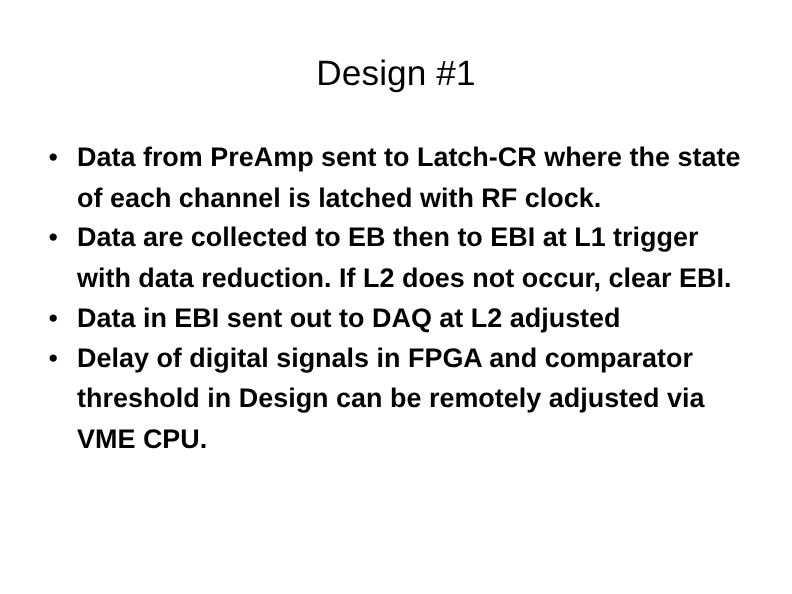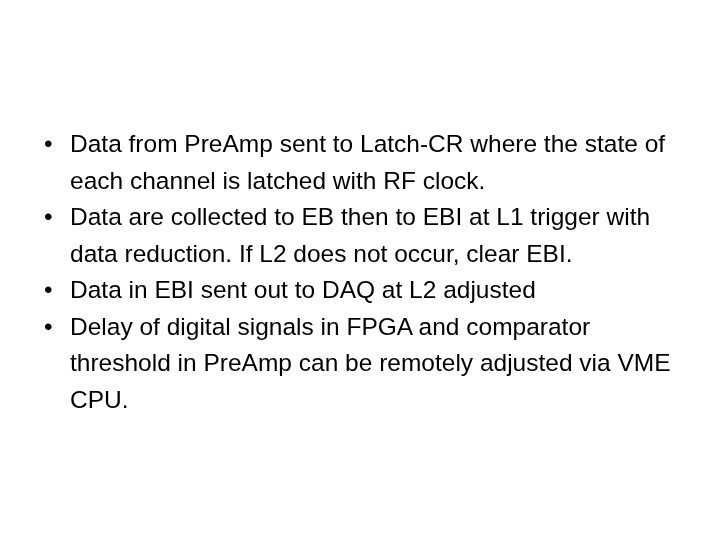--- a/index.html
+++ b/index.html
@@ -58,45 +58,47 @@
     left: 10px;
     top: 0;
     width: 20px;
     font-size: 24.5px;
     line-height: 36.5px;
     color: #000000;
     text-align: left;
   }
   .bullet-text {
     display: block;
+    font-weight: bold;
   }
 </style>
 </head>
 <body>
 
 <div class="slide">
 
+  <h1 class="slide-title">Design #1</h1>
 
   <ul class="body-list">
 
     <li class="bullet-item">
       <span class="bullet-marker">•</span>
       <span class="bullet-text">Data from PreAmp sent to Latch-CR where the state of each channel is latched with RF clock.</span>
     </li>
 
     <li class="bullet-item">
       <span class="bullet-marker">•</span>
       <span class="bullet-text">Data are collected to EB then to EBI at L1 trigger with data reduction. If L2 does not occur, clear EBI.</span>
     </li>
 
     <li class="bullet-item">
       <span class="bullet-marker">•</span>
       <span class="bullet-text">Data in EBI sent out to DAQ at L2 adjusted</span>
     </li>
 
     <li class="bullet-item">
       <span class="bullet-marker">•</span>
-      <span class="bullet-text">Delay of digital signals in FPGA and comparator threshold in PreAmp can be remotely adjusted via VME CPU.</span>
+      <span class="bullet-text">Delay of digital signals in FPGA and comparator threshold in Design can be remotely adjusted via VME CPU.</span>
     </li>
 
   </ul>
 
 </div>
 
 </body></html>

